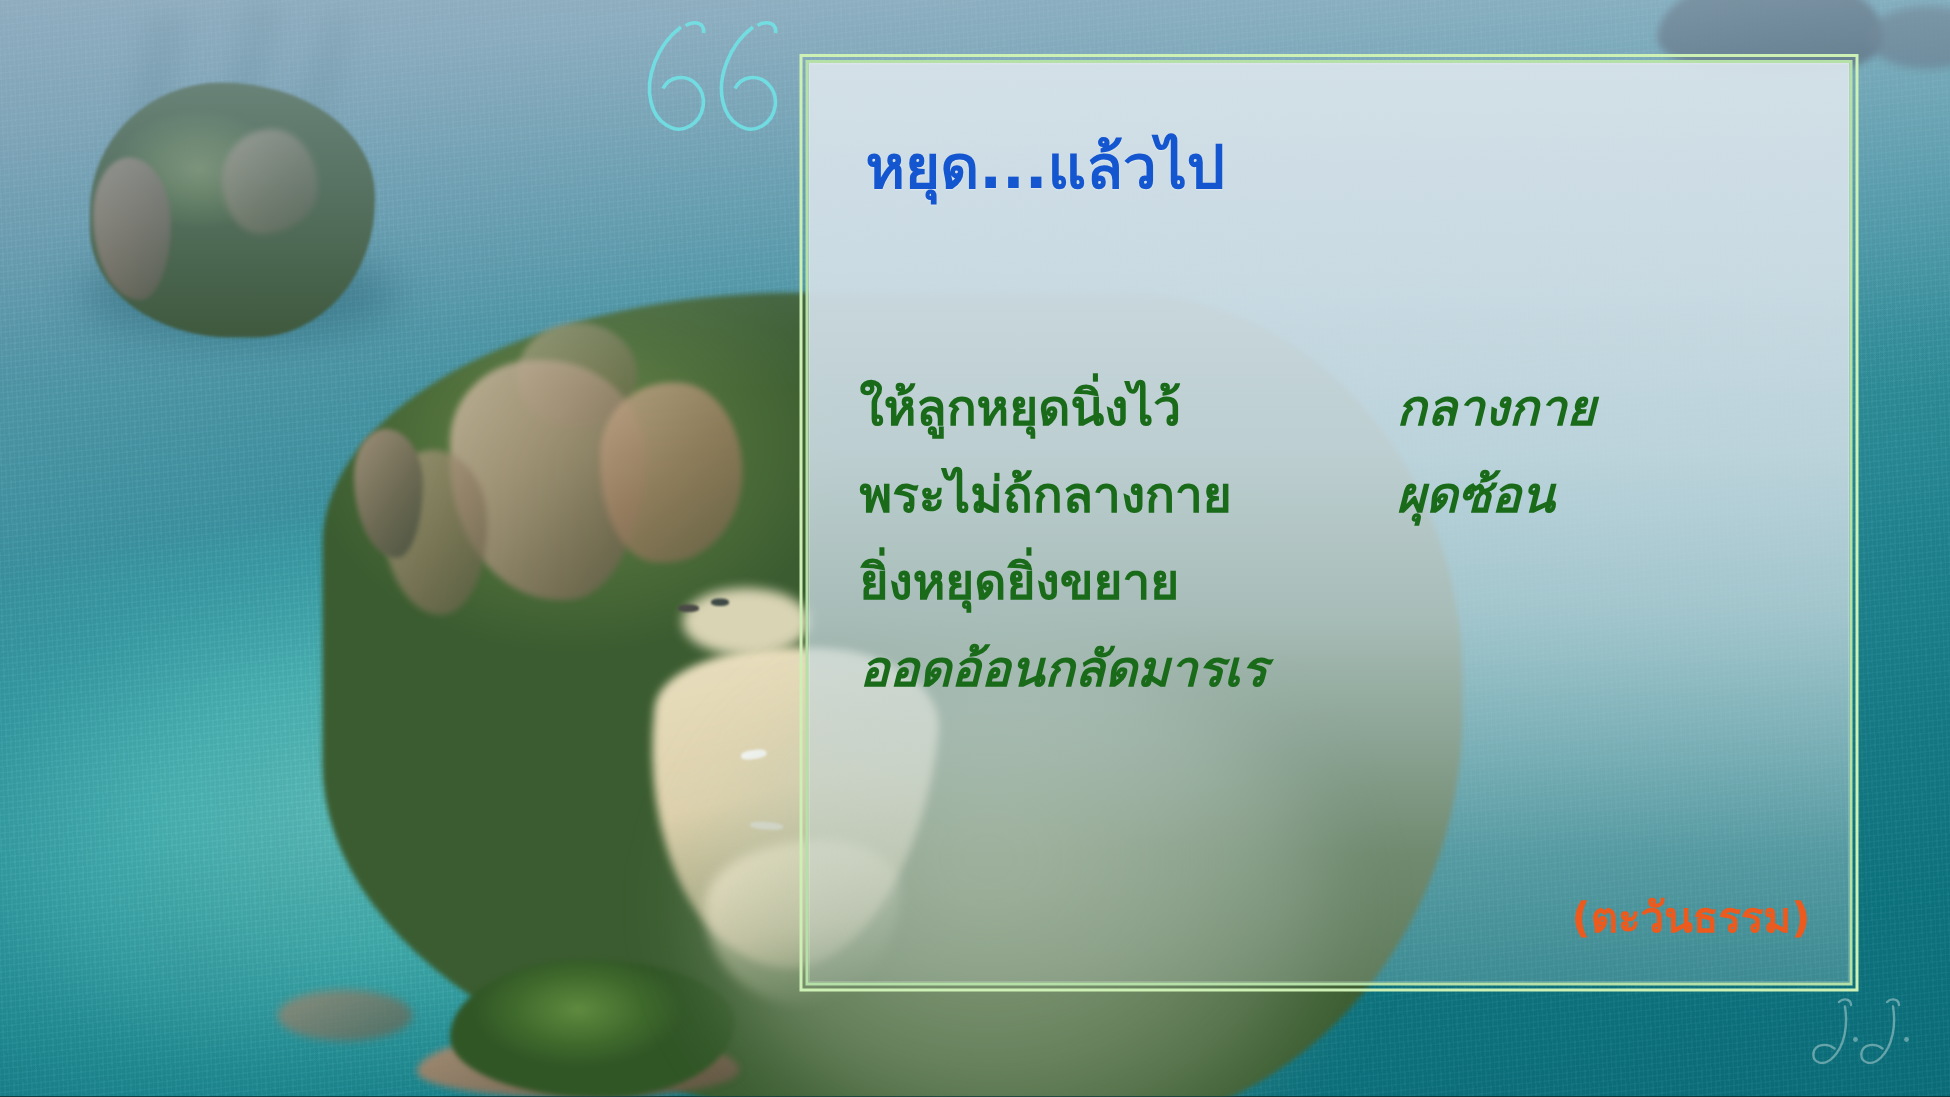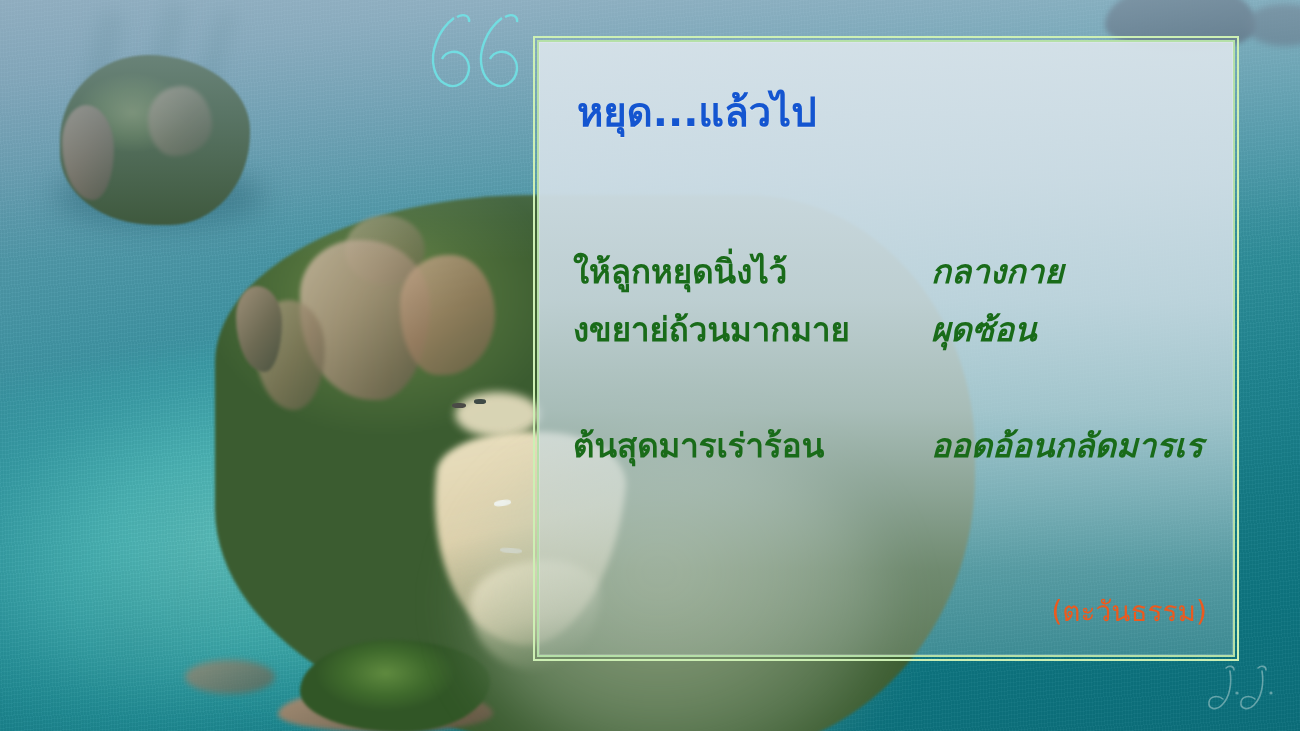--- a/index.html
+++ b/index.html
@@ -410,21 +410,21 @@
     white-space: nowrap;
   }
   .v-col-a { width: 358px; flex: 0 0 358px; }
   .v-col-b { flex: 1 1 auto; font-style: italic; }
 
   .attribution {
     position: absolute;
     right: 26px;
     bottom: 22px;
     font-size: 28px;
-    font-weight: normal;
+    font-weight: bold;
     color: #ec5a1e;
     white-space: nowrap;
   }
 
   
   .signature {
     position: absolute;
     right: 18px;
     bottom: 10px;
     width: 86px;
@@ -503,27 +503,27 @@
     <div class="panel-inner">
 
       <div class="slide-title">หยุด...แล้วไป</div>
 
       <div class="verse">
         <div class="verse-line">
           <span class="v-col-a">ให้ลูกหยุดนิ่งไว้</span>
           <span class="v-col-b">กลางกาย</span>
         </div>
         <div class="verse-line">
-          <span class="v-col-a">งขยาย่ถ้วนมากมาย</span>
+          <span class="v-col-a">พระไม่ถ้กลางกาย</span>
           <span class="v-col-b">ผุดซ้อน</span>
         </div>
         <div class="verse-line">
+          <span class="v-col-a">ยิ่งหยุดยิ่งขยาย</span>
         </div>
         <div class="verse-line">
-          <span class="v-col-a">ต้นสุดมารเร่าร้อน</span>
           <span class="v-col-b">ออดอ้อนกลัดมารเร</span>
         </div>
       </div>
 
       <div class="attribution">(ตะวันธรรม)</div>
 
     </div>
   </div>
 
   <div class="signature">

